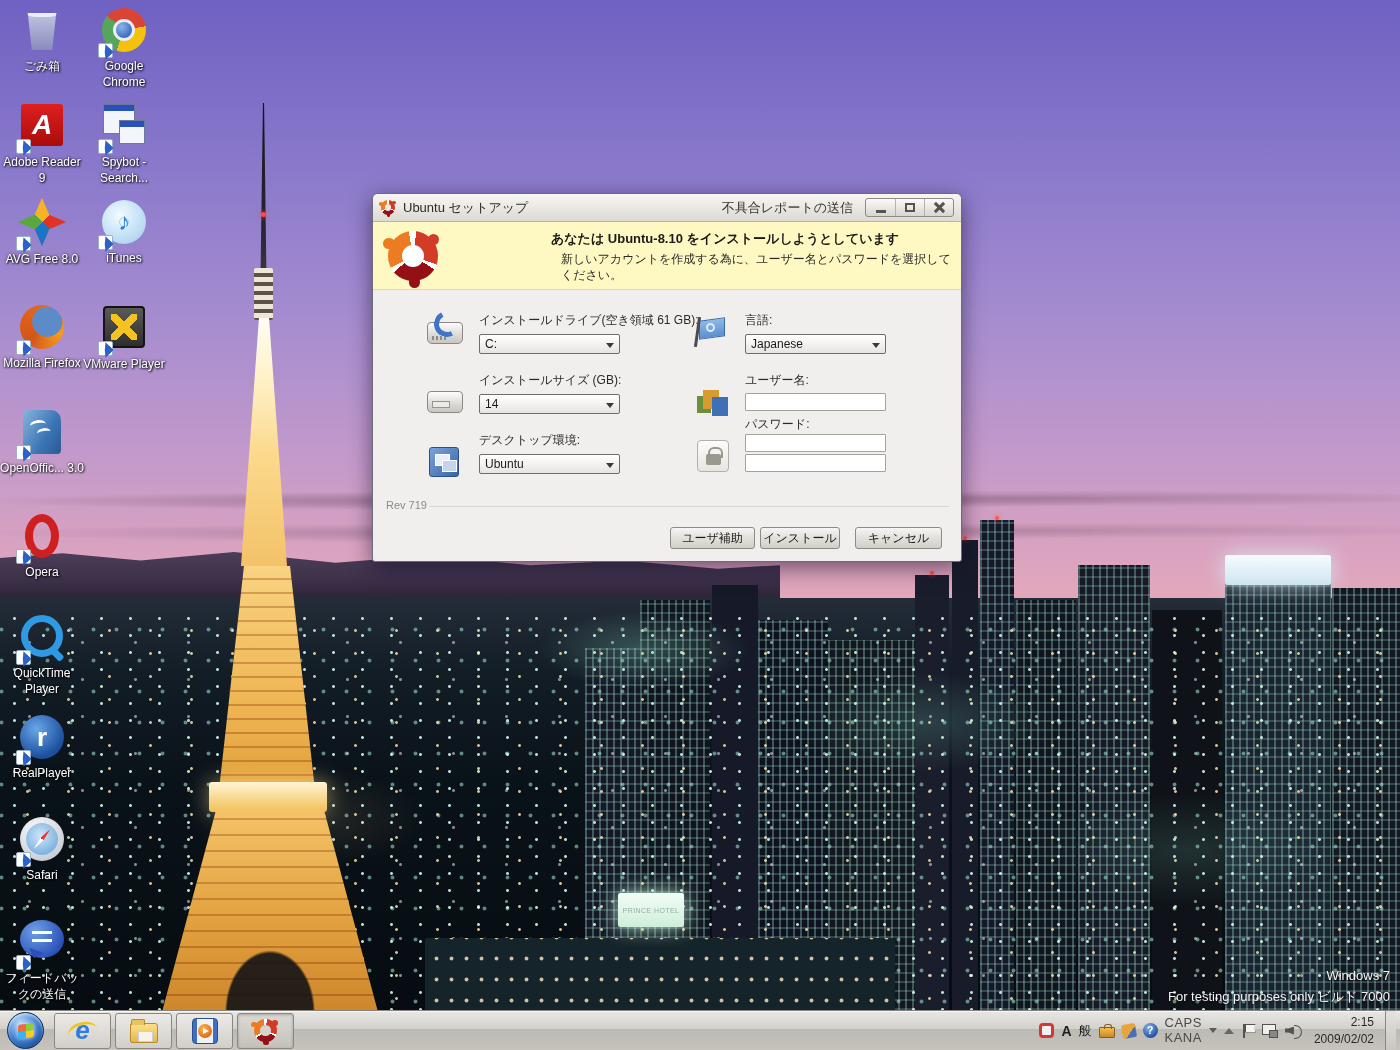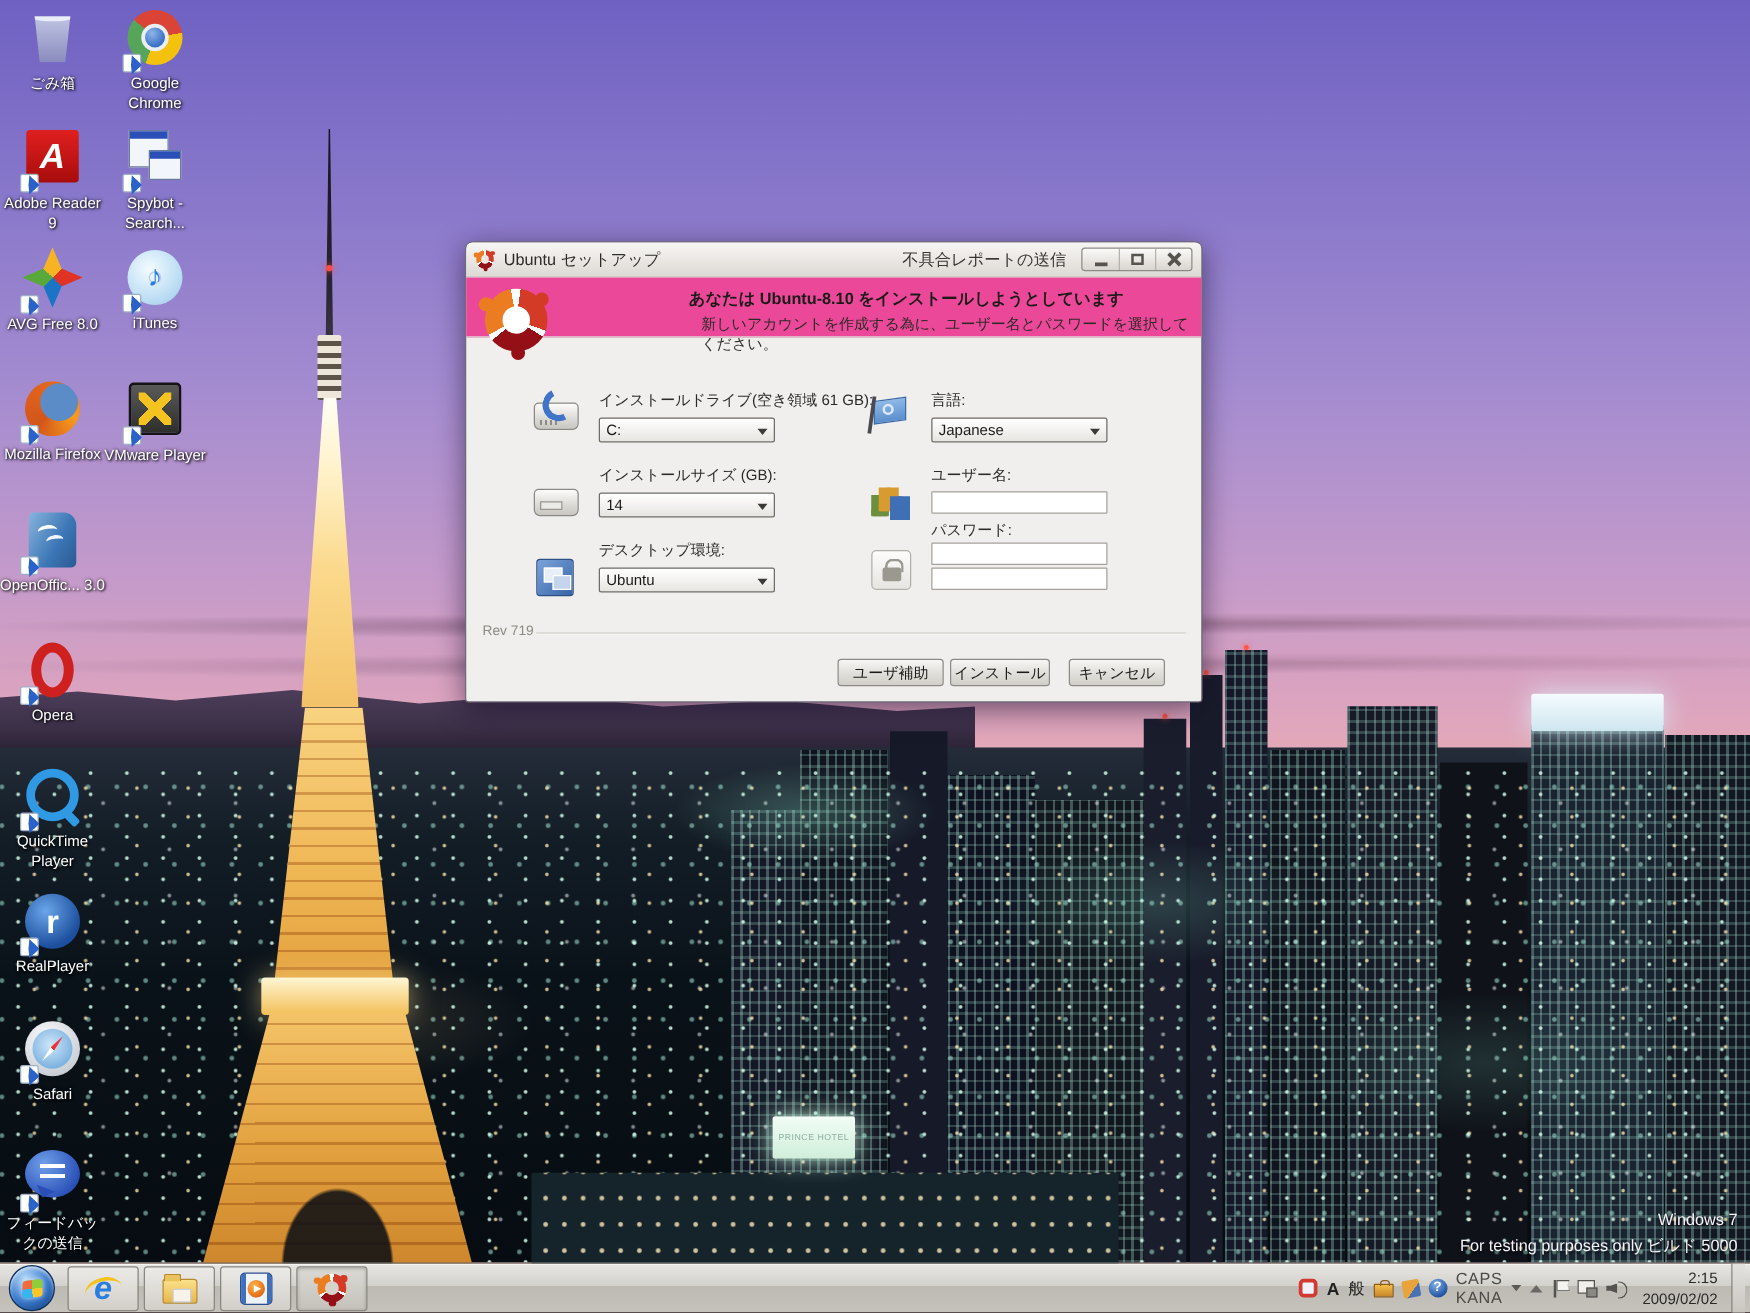--- a/index.html
+++ b/index.html
@@ -160,21 +160,21 @@
   .tb-link { font-size:13px; color:#3a3632; margin-right:12px; cursor:pointer; }
   .winbtns { display:flex; border:1px solid #8e8a84; border-radius:3px; overflow:hidden; background:linear-gradient(#fbfaf9,#d9d5cf); }
   .winbtn { width:29px; height:17px; display:flex; align-items:center; justify-content:center; position:relative; }
   .winbtn + .winbtn { border-left:1px solid #b5b1ab; }
   .g-min { width:10px; height:3px; background:#57534e; margin-top:7px; }
   .g-max { width:10px; height:9px; border:2px solid #57534e; }
   .g-x { position:relative; width:11px; height:11px; }
   .g-x::before,.g-x::after { content:""; position:absolute; left:4px; top:-1px; width:3px; height:13px; background:#57534e; }
   .g-x::before { transform:rotate(45deg); } .g-x::after { transform:rotate(-45deg); }
 
-  .dlg-header { height:48px; background:#ec4899; border-bottom:1px solid #d9d6d1; position:relative; }
+  .dlg-header { height:68px; background:#fef9c3; border-bottom:1px solid #d9d6d1; position:relative; }
   .cof { position:relative; --hole:#fff; }
   .cof::before { content:""; position:absolute; inset:6%; border-radius:50%;
     background:conic-gradient(from 8deg, #d33b27 0 102deg, #fff 102deg 114deg, #941016 114deg 222deg, #fff 222deg 234deg, #ec7c22 234deg 342deg, #fff 342deg 360deg); }
   .cof::after { content:""; position:absolute; inset:30%; border-radius:50%; background:var(--hole); }
   .cof .d1,.cof .d2,.cof .d3 { position:absolute; width:21%; height:21%; border-radius:50%; }
   .cof .d1 { background:#d33b27; left:76%; top:10%; }
   .cof .d2 { background:#941016; left:42%; top:86%; }
   .cof .d3 { background:#ec7c22; left:-4%; top:17%; }
   .hdr-logo { position:absolute; left:12px; top:6px; width:56px; height:56px; }
   .hdr-text { position:absolute; left:178px; top:8px; width:408px; }
@@ -325,21 +325,21 @@
     <div class="tw-mast"></div>
     <div class="tw-upper"></div>
     <div class="tw-mid"></div>
     <div class="tw-deck"></div>
     <div class="tw-legs"></div>
     <div class="tw-arch"></div>
   </div>
 
   <div class="watermark">
     <div>Windows 7</div>
-    <div>For testing purposes only ビルド 5000</div>
+    <div>For testing purposes only ビルド 7000</div>
   </div>
 </div>
 
 <div class="dicon" style="left:0;top:6px;">
   <div class="art">
       <div class="i-trash"></div>
     </div>
   <div class="lbl">ごみ箱</div>
 </div>
 <div class="dicon" style="left:82px;top:6px;">
@@ -514,21 +514,21 @@
 
   <div class="ic-lock" style="left:324px;top:246px;"></div>
   <div class="frm-label" style="left:372px;top:222px;">パスワード:</div>
   <input class="tfield" style="left: 372px; top: 240px;" type="password">
   <input class="tfield" style="left: 372px; top: 260px;" type="password">
 
   <div class="rev">Rev 719</div>
   <div class="rev-line"></div>
   <button class="dlg-btn" style="left:297px;width:85px;">ユーザ補助</button>
   <button class="dlg-btn" style="left:387px;width:80px;">インストール</button>
-  <button class="dlg-btn" style="left:482px;width:77px;">キャンセル</button>
+  <button class="dlg-btn" style="left:482px;width:87px;">キャンセル</button>
 </div>
 
 <div class="taskbar">
   <div class="orb">
       <span class="flag"></span>
     </div>
   <div class="taskbtn">
       <span class="ie-e">e</span>
     </div>
   <div class="taskbtn">

